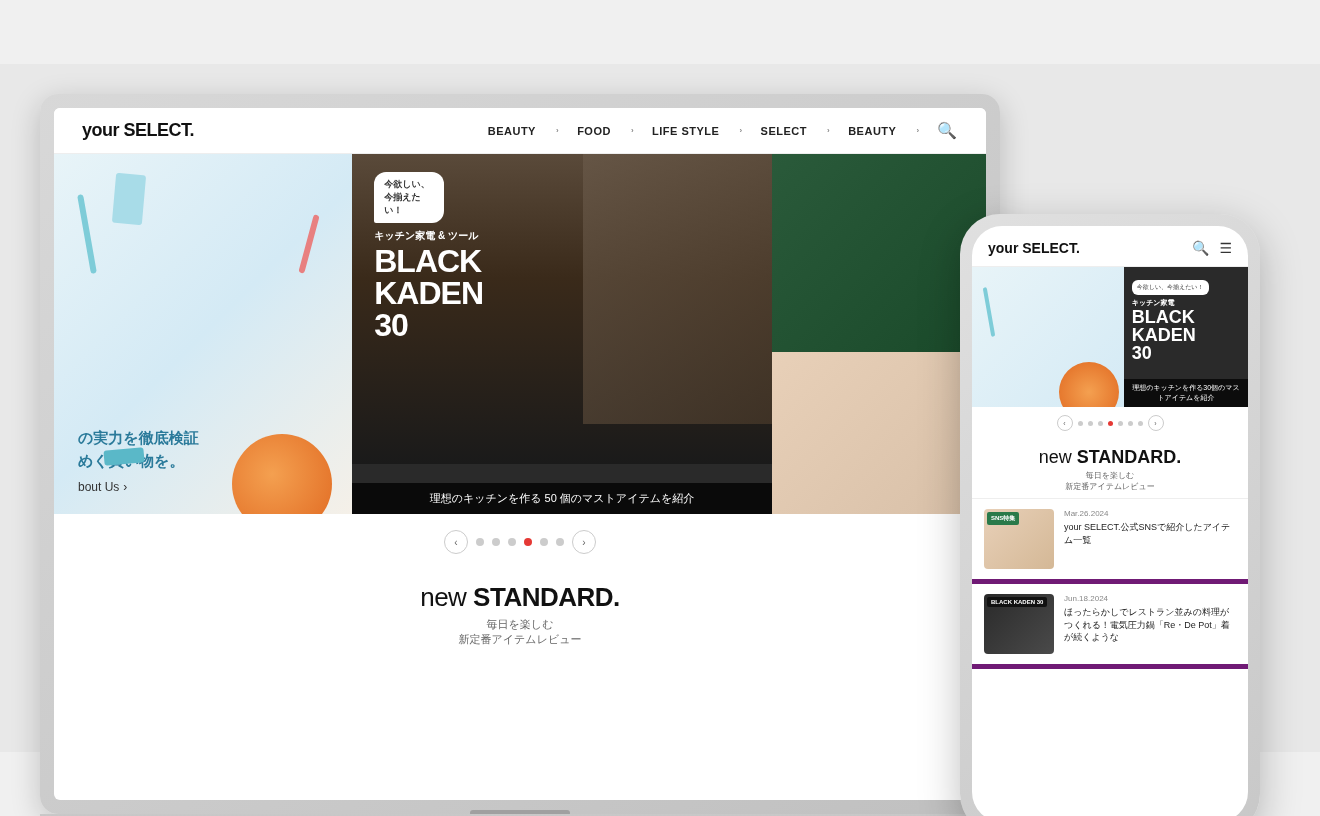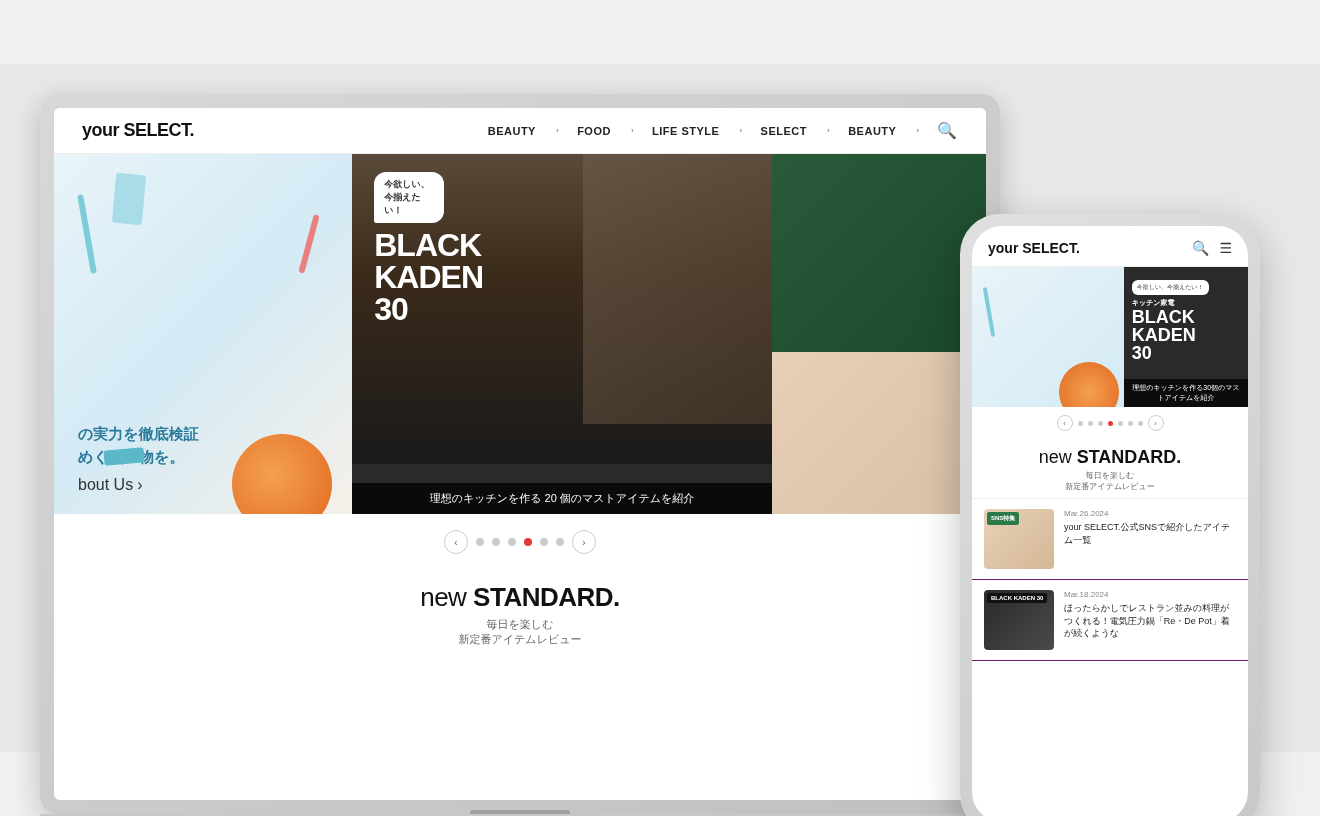--- a/index.html
+++ b/index.html
@@ -138,21 +138,21 @@
 
     .hero-text-jp {
       font-size: 15px;
       color: #2a7a9a;
       font-weight: 700;
       line-height: 1.5;
       margin-bottom: 8px;
     }
 
     .about-us-link {
-      font-size: 16px;
+      font-size: 12px;
       color: #333;
       display: flex;
       align-items: flex-end;
       gap: 4px;
       cursor: pointer;
     }
 
     .hero-slide-center {
       width: 45%;
       position: relative;
@@ -491,21 +491,21 @@
     }
 
     .phone-articles {
       padding: 0;
     }
 
     .phone-article {
       display: flex;
       gap: 10px;
       padding: 10px 12px;
-      border-bottom: 1px solid #701a75;
+      border-bottom: 5px solid #701a75;
       align-items: flex-start;
     }
 
     .phone-article-img {
       width: 70px;
       height: 60px;
       border-radius: 4px;
       flex-shrink: 0;
       position: relative;
       overflow: hidden;
@@ -680,27 +680,28 @@
               <span>bout Us</span>
               <span>›</span>
             </div>
           </div>
 
           <div class="hero-slide-center">
             <div class="kitchen-bg"></div>
             <div class="kitchen-tools"></div>
             <div class="hero-center-overlay">
               <div class="bubble-text">今欲しい、今揃えたい！</div>
+              <div class="kaden-label">キッチン家電 &amp; ツール</div>
               <div class="black-kaden-title">
                 <div>BLACK</div>
                 <div>KADEN</div>
                 <div>30</div>
               </div>
             </div>
-            <div class="caption-bar">理想のキッチンを作る 20 個のマストアイテムを紹介</div>
+            <div class="caption-bar">理想のキッチンを作る 50 個のマストアイテムを紹介</div>
           </div>
 
           <div class="hero-slide-right">
             <div class="hero-right-top"></div>
             <div class="hero-right-bottom"></div>
           </div>
         </div>
 
         <div class="carousel-dots">
           <div class="carousel-arrow">‹</div>
@@ -794,21 +795,21 @@
             <div class="phone-article-content">
               <div class="phone-article-date">Mar.26.2024</div>
               <div class="phone-article-title">your SELECT.公式SNSで紹介したアイテム一覧</div>
             </div>
           </div>
           <div class="phone-article">
             <div class="phone-article-img article-img-kaden">
               <div class="article-badge badge-kaden">BLACK KADEN 30</div>
             </div>
             <div class="phone-article-content">
-              <div class="phone-article-date">Mar.18.2024</div>
+              <div class="phone-article-date">Jun.18.2024</div>
               <div class="phone-article-title">ほったらかしでレストラン並みの料理がつくれる！電気圧力鍋「Re・De Pot」着が続くような</div>
             </div>
           </div>
         </div>
 
       </div>
     </div>
   </div>
 
 </div>

